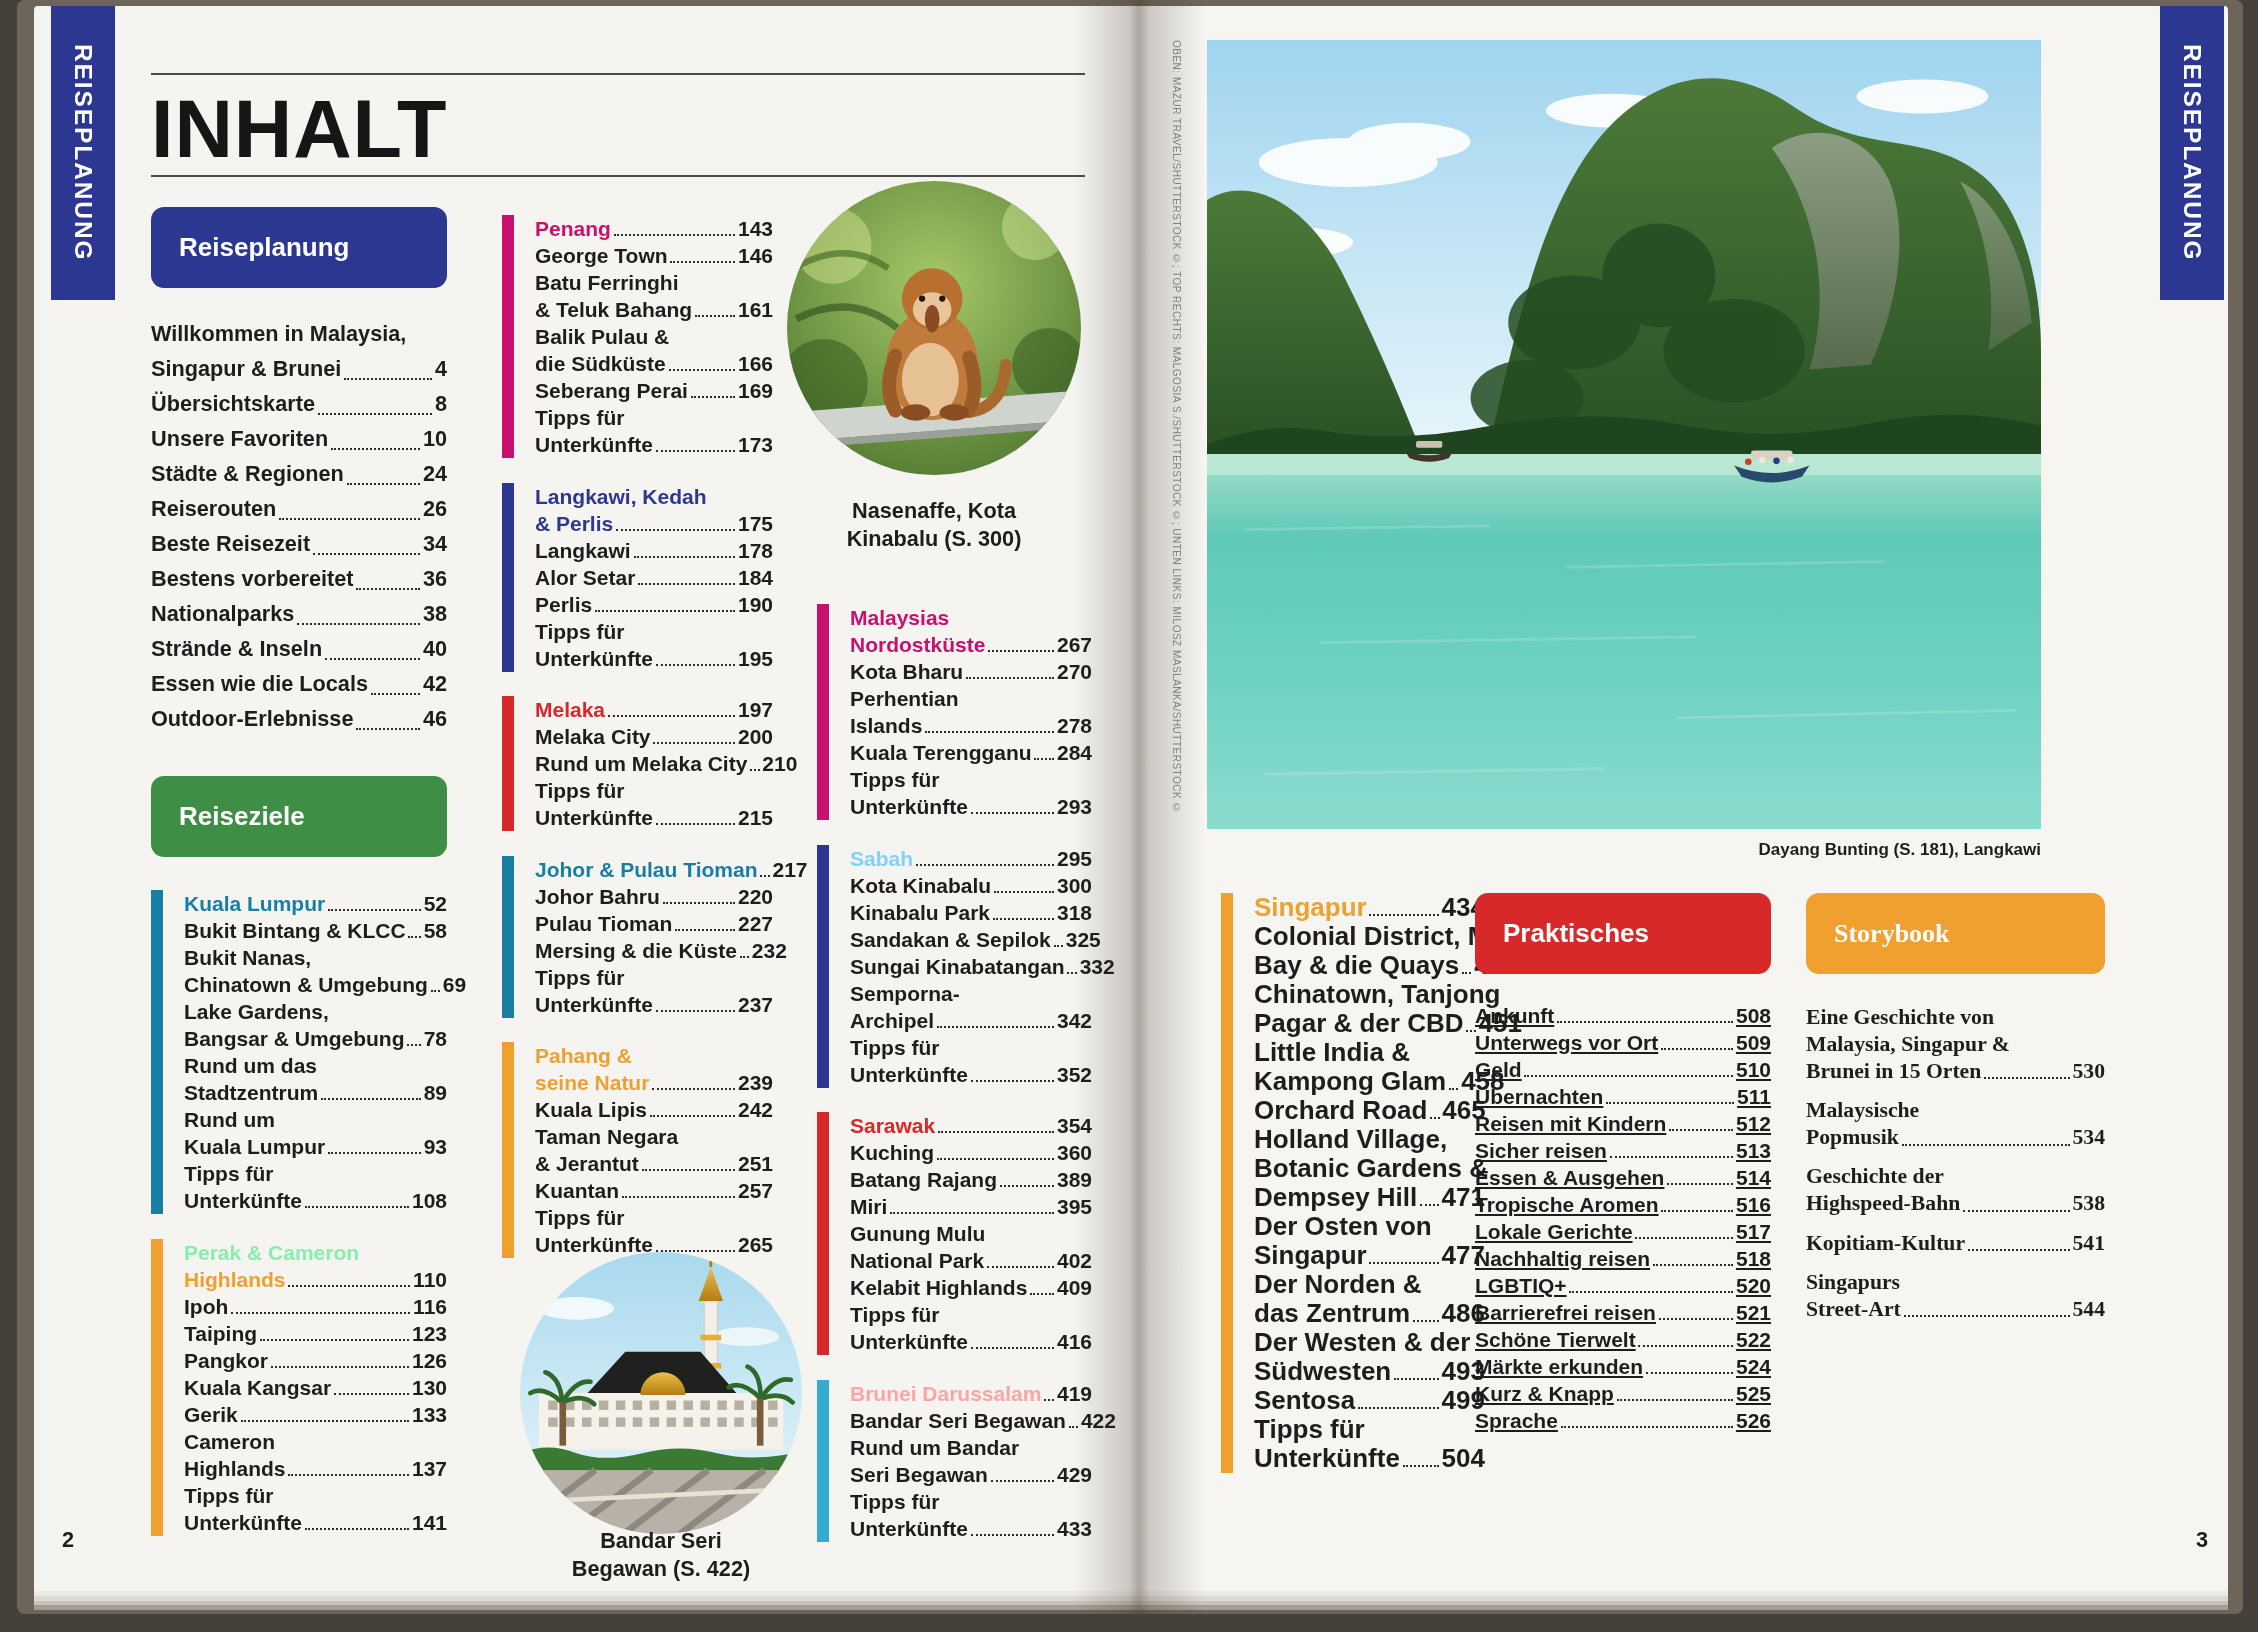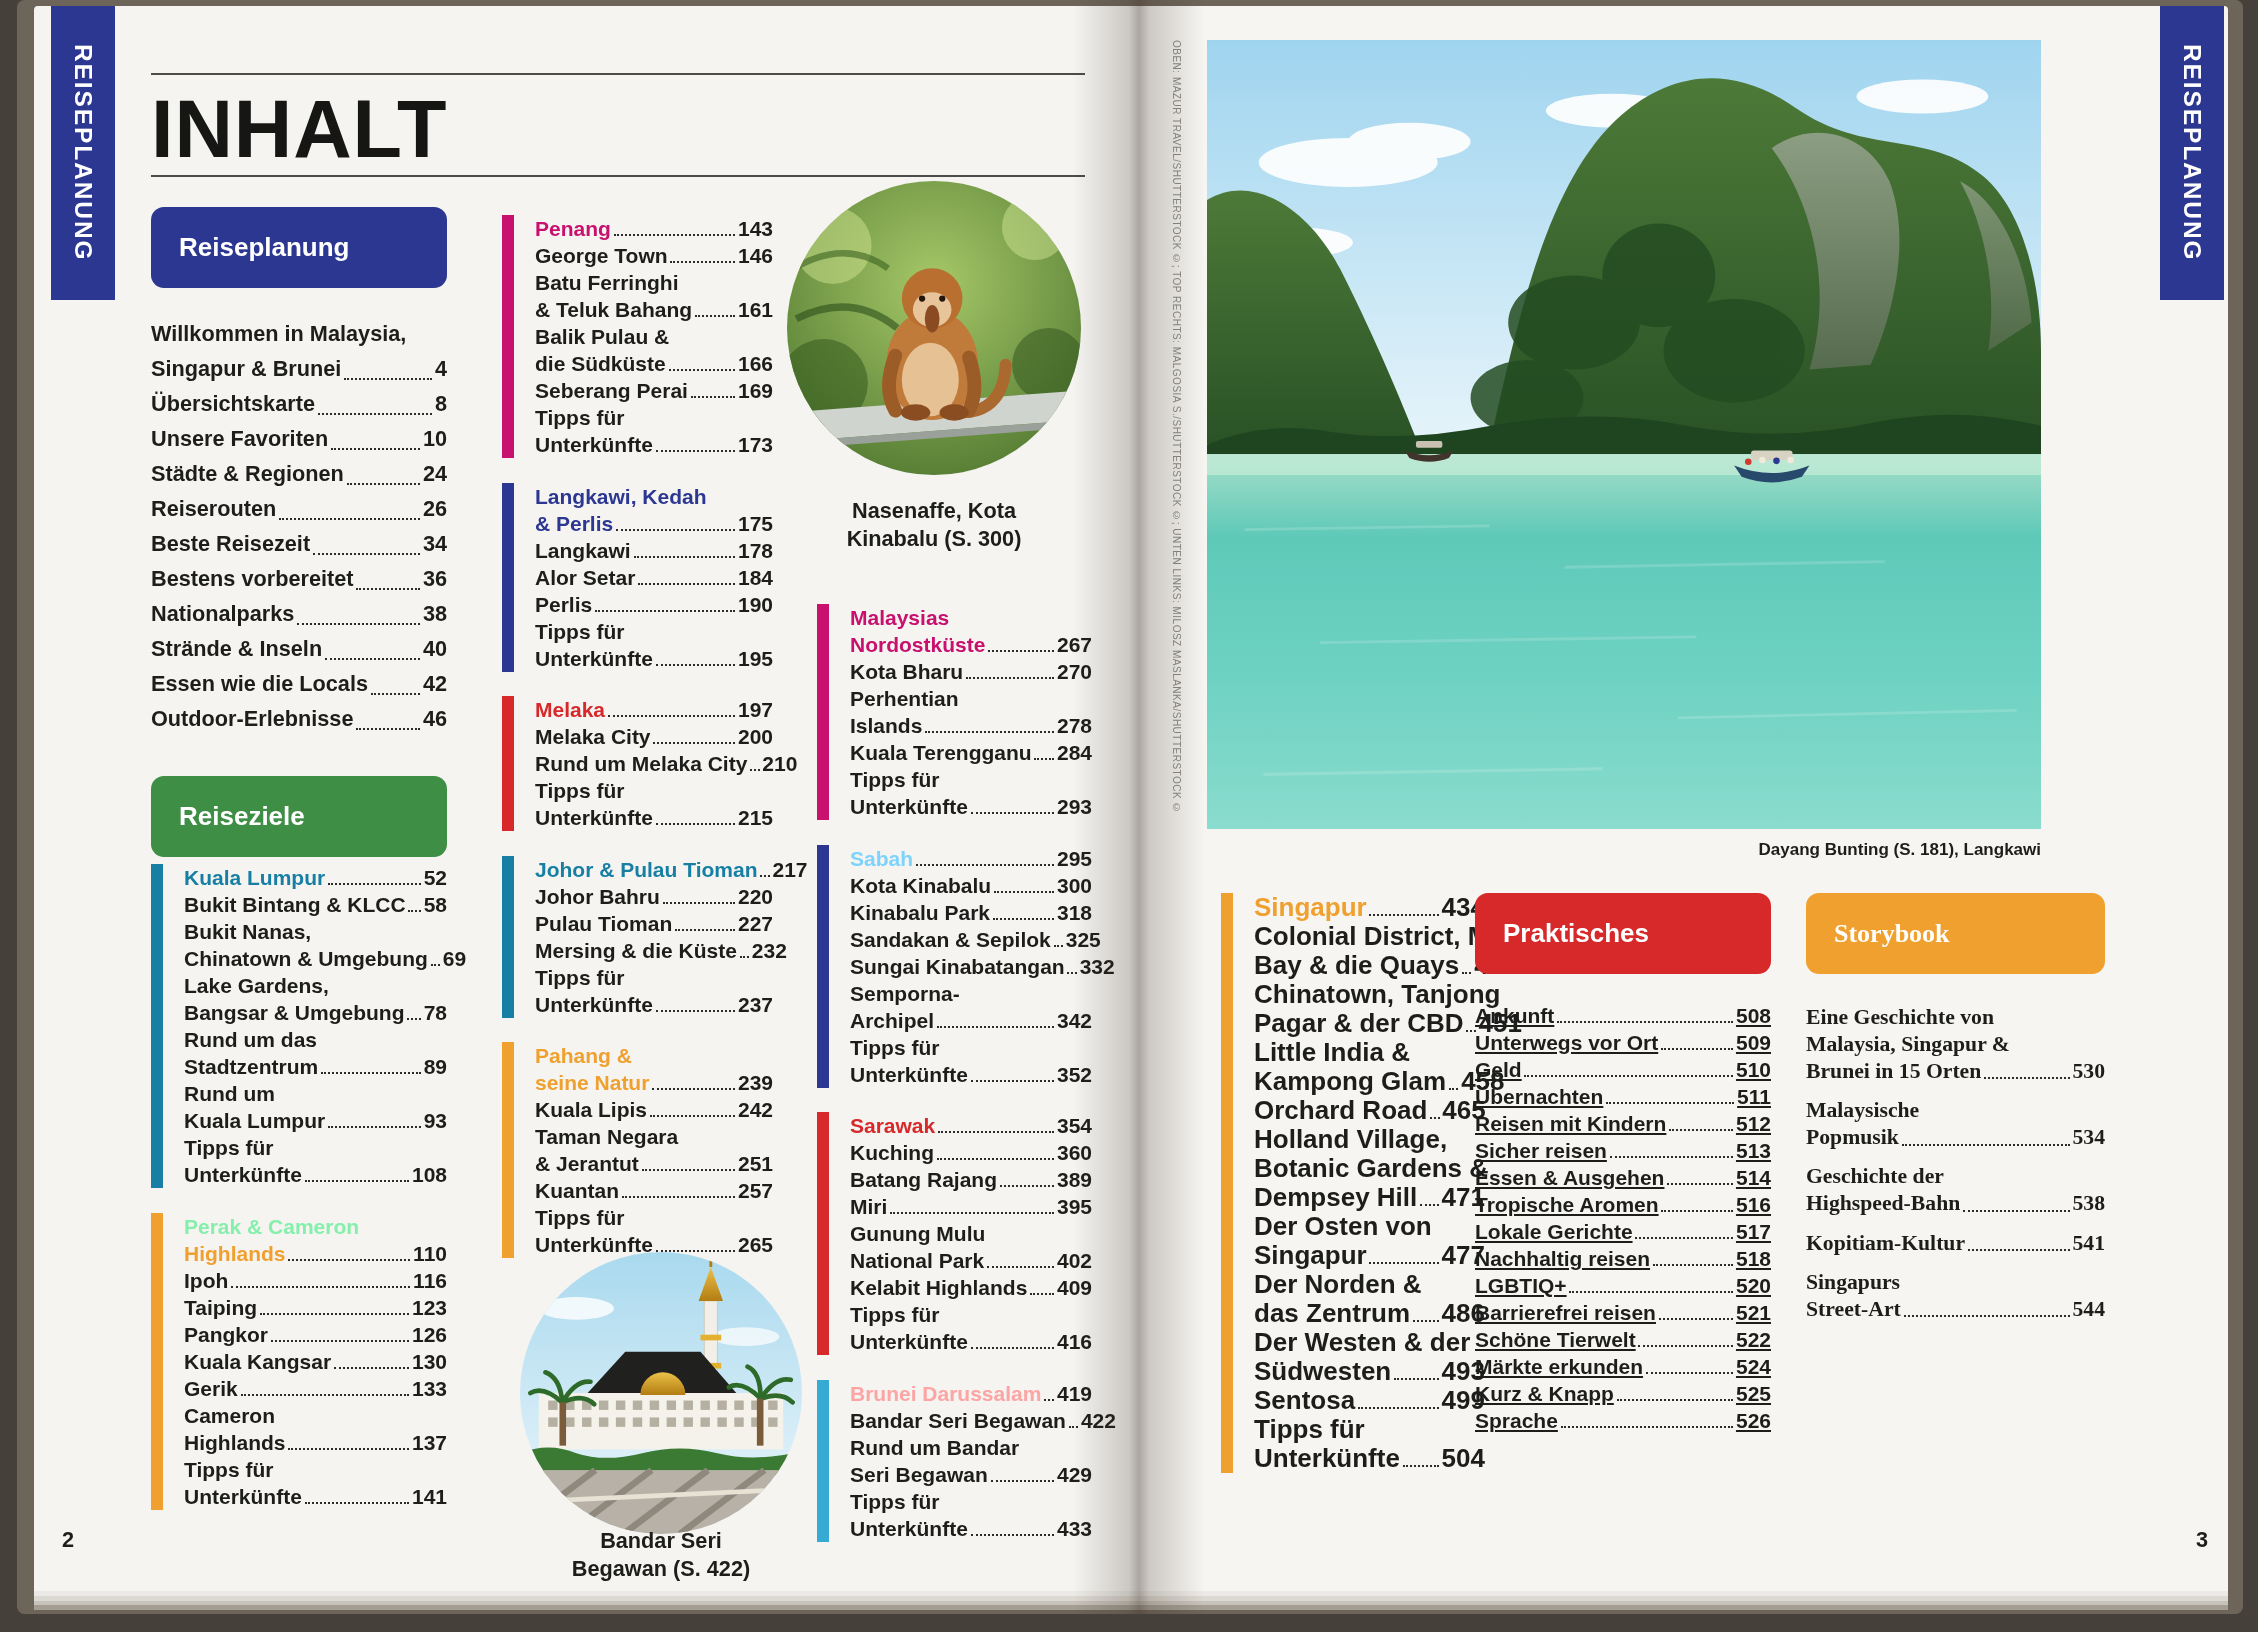--- a/index.html
+++ b/index.html
@@ -121,21 +121,21 @@
         </div>
         <div class="row">
           <span class="lbl">Outdoor-Erlebnisse</span>
           <span class="dots"></span>
           <span class="pg">46</span>
         </div>
       </div>
     <div class="section-box" style="background:#3e8e45;margin-top:40px;">
       <span>Reiseziele</span>
     </div>
-    <div id="groups-col1" class="c2" style="margin-top:7px;">
+    <div id="groups-col1" class="c2" style="margin-top:33px;">
         <div class="toc-group" style="border-left-color: rgb(23, 127, 163);">
           <div class="row">
             <span class="lbl" style="color: rgb(23, 127, 163);">Kuala Lumpur</span>
             <span class="dots"></span>
             <span class="pg">52</span>
           </div>
           <div class="row">
             <span class="lbl">Bukit Bintang &amp; KLCC</span>
             <span class="dots"></span>
             <span class="pg">58</span>

